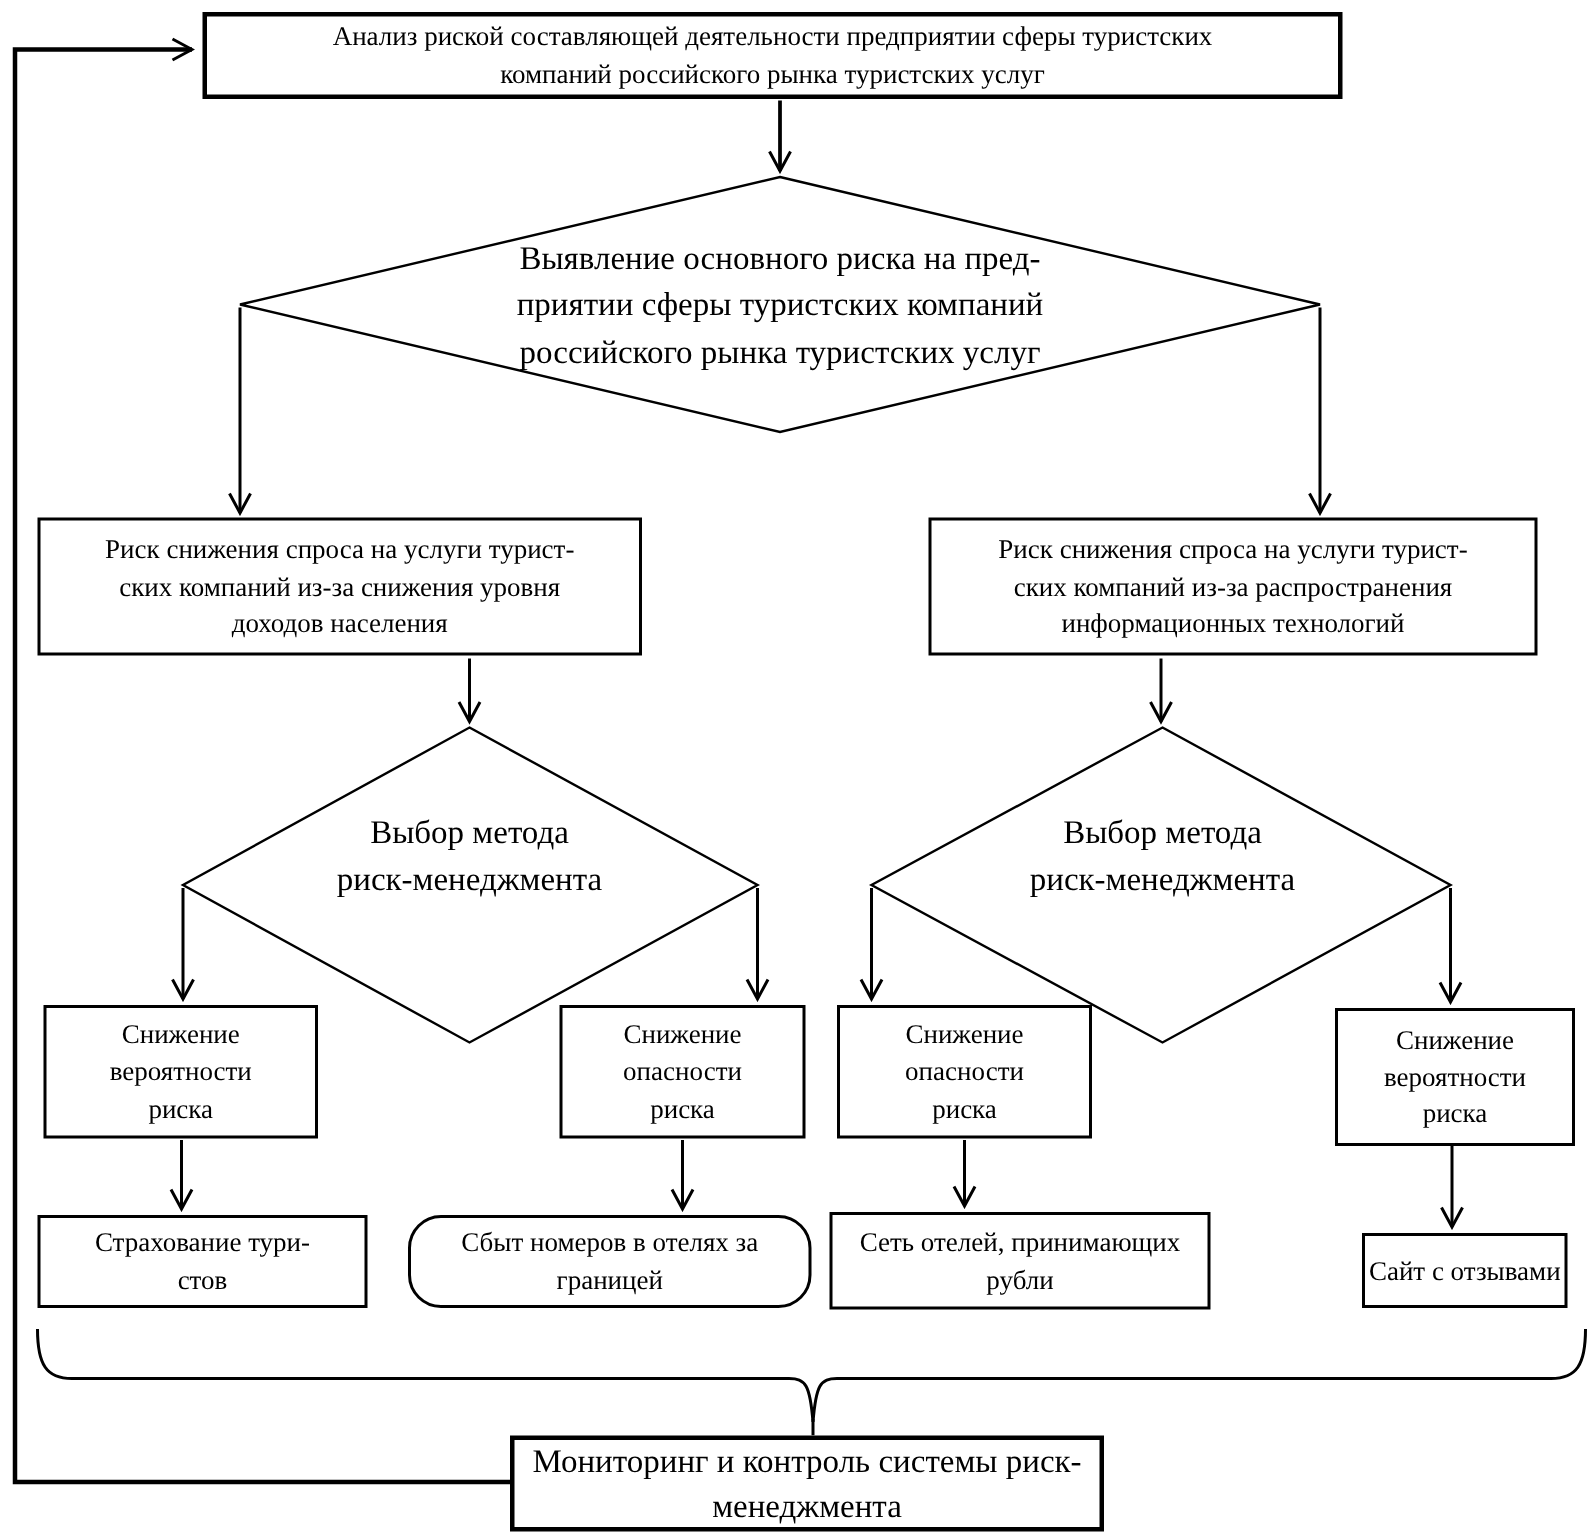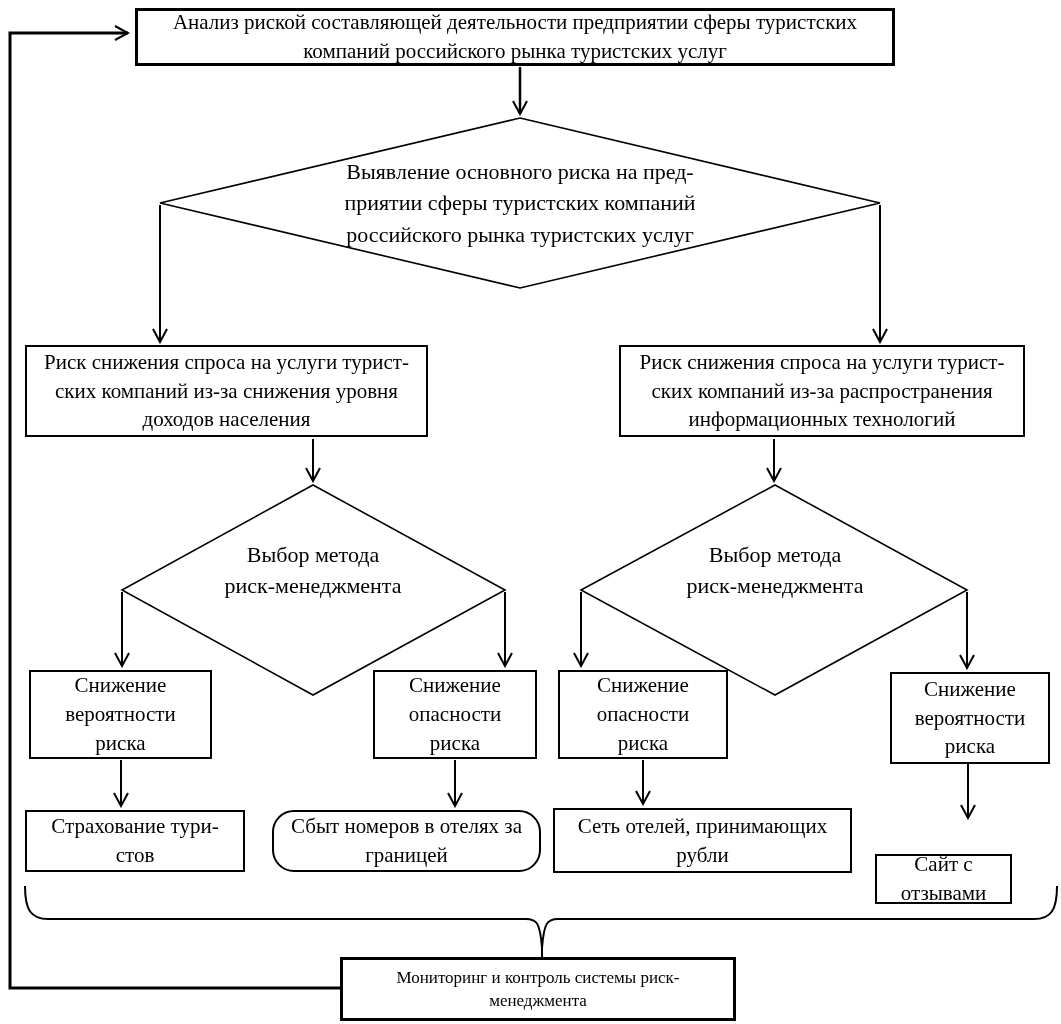--- a/index.html
+++ b/index.html
@@ -12,30 +12,30 @@
   }
   svg.wires{position:absolute;left:0;top:0;width:1061px;height:1024px;}
   .box{
     position:absolute;
     box-sizing:border-box;
     border:2px solid #000;
     background:#ffffff;
     display:flex;align-items:center;justify-content:center;
     text-align:center;
     white-space:pre-line;
-    font-size:21px;line-height:1.38;
+    font-size:18px;line-height:1.38;
   }
   .dlabel{
     position:absolute;
     display:flex;align-items:center;justify-content:center;
     text-align:center;
     white-space:pre-line;
     font-size:22px;line-height:1.42;
   }
-  .small{font-size:17px;text-align:center;}
+  .small{font-size:22px;text-align:center;}
 </style>
 </head>
 <body>
 
 <div id="canvas">
 
   <svg class="wires" viewBox="0 0 1061 1024">
     <defs>
       <marker id="ah" markerUnits="userSpaceOnUse" markerWidth="18" markerHeight="18" viewBox="0 0 18 18" refX="16" refY="9" orient="auto">
         <path d="M3,2 L16,9 L3,16" fill="none" stroke="#000" stroke-width="2"></path>
@@ -110,26 +110,26 @@
   <div class="box" style="left:25px;top:810px;width:220px;height:62px;">
     <span>Страхование тури-
 стов</span>
   </div>
 
   <div class="box" style="left:272px;top:810px;width:269px;height:62px;border-radius:22px;">
     <span>Сбыт номеров в отелях за
 границей</span>
   </div>
 
-  <div class="box" style="left:553px;top:808px;width:299px;height:65px;">
+  <div class="box" style="left:553px;top:808px;width:254px;height:65px;">
     <span>Сеть отелей, принимающих
 рубли</span>
   </div>
 
-  <div class="box" style="left:875px;top:822px;width:137px;height:50px;margin-top:32px;">
+  <div class="box" style="left:908px;top:822px;width:137px;height:50px;">
     <span>Сайт с отзывами</span>
   </div>
 
   <div class="box small" style="left:340px;top:957px;width:396px;height:64px;border-width:3px;">
     <span>Мониторинг и контроль системы риск-
 менеджмента</span>
   </div>
 
   <div class="dlabel" style="left:320px;top:158px;width:400px;height:90px;">Выявление основного риска на пред-
 приятии сферы туристских компаний

